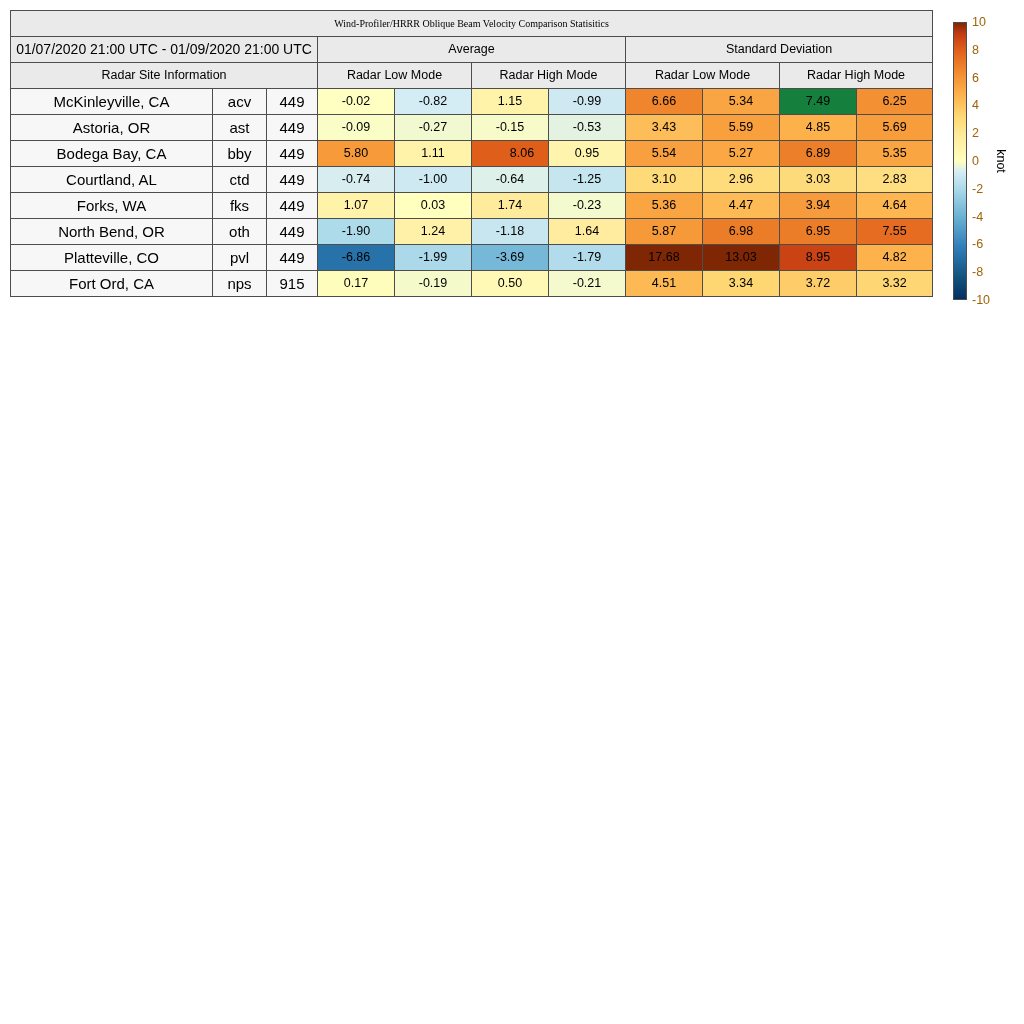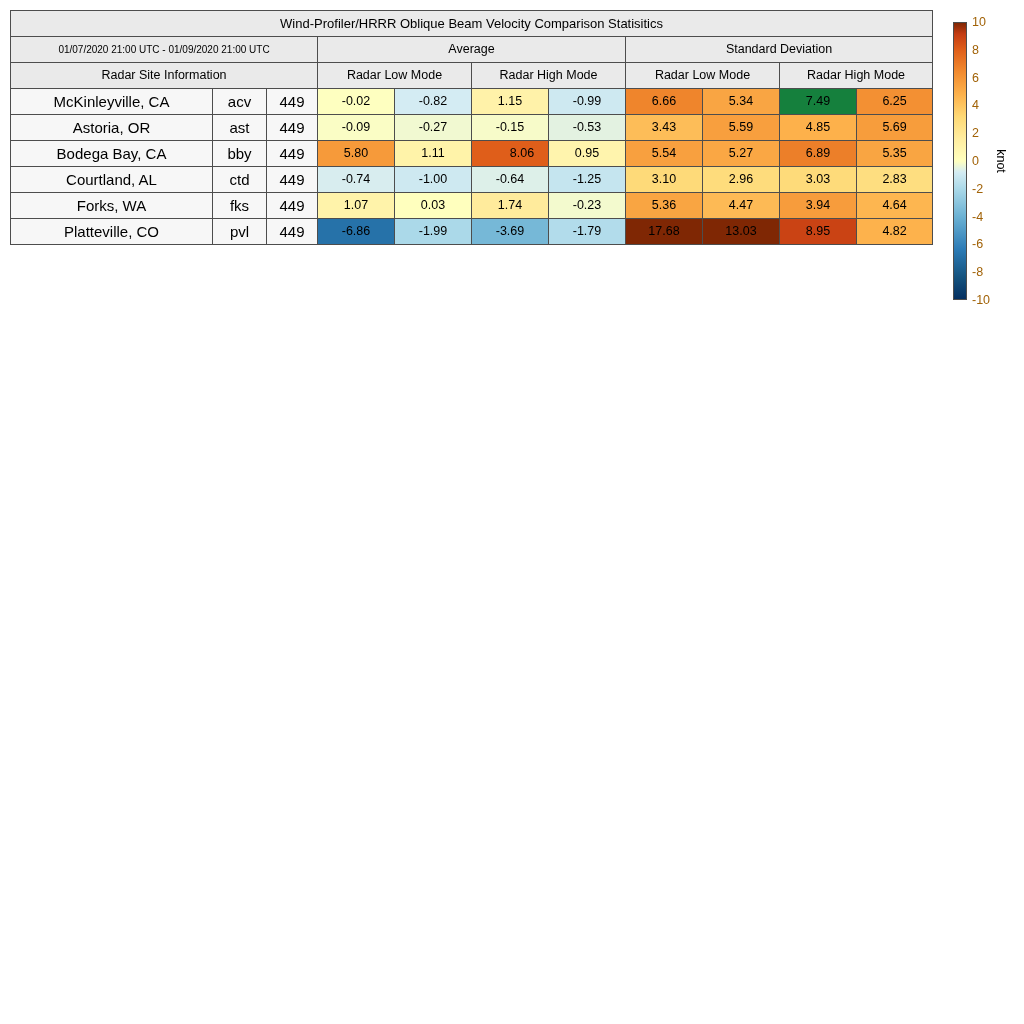--- a/index.html
+++ b/index.html
@@ -49,25 +49,26 @@
     white-space: nowrap;
     overflow: hidden;
   }
 
   
   .hdr {
     background: #eaeaea;
   }
   .title-cell {
     background: #eaeaea;
-    font-size: 13px;
+    font-size: 10px;
+    font-family: Liberation Serif, serif;
   }
   .daterange {
     background: #eaeaea;
-    font-size: 10px;
+    font-size: 14px;
   }
 
   
   .site {
     background: #f7f7f7;
     font-size: 15px;
   }
 
   .datacell {
     font-size: 12.5px;
@@ -208,31 +209,57 @@
             <td class="datacell" style="background: rgb(255, 243, 170);">1.07</td>
             <td class="datacell" style="background: rgb(255, 255, 190);">0.03</td>
             <td class="datacell" style="background: rgb(255, 235, 156);">1.74</td>
             <td class="datacell" style="background: rgb(243, 250, 206);">-0.23</td>
             <td class="datacell" style="background: rgb(249, 165, 66);">5.36</td>
             <td class="datacell" style="background: rgb(253, 186, 85);">4.47</td>
             <td class="datacell" style="background: rgb(247, 156, 60);">3.94</td>
             <td class="datacell" style="background: rgb(253, 182, 80);">4.64</td>
           </tr>
           <tr>
+            <td class="site">North Bend, OR</td>
+            <td class="site">oth</td>
+            <td class="site">449</td>
+            <td class="datacell" style="background: rgb(174, 219, 234);">-1.90</td>
+            <td class="datacell" style="background: rgb(255, 241, 167);">1.24</td>
+            <td class="datacell" style="background: rgb(200, 230, 240);">-1.18</td>
+            <td class="datacell" style="background: rgb(255, 236, 159);">1.64</td>
+            <td class="datacell" style="background: rgb(246, 153, 57);">5.87</td>
+            <td class="datacell" style="background: rgb(235, 124, 40);">6.98</td>
+            <td class="datacell" style="background: rgb(236, 125, 40);">6.95</td>
+            <td class="datacell" style="background: rgb(229, 108, 32);">7.55</td>
+          </tr>
+          <tr>
             <td class="site">Platteville, CO</td>
             <td class="site">pvl</td>
             <td class="site">449</td>
             <td class="datacell" style="background: rgb(38, 114, 169);">-6.86</td>
             <td class="datacell" style="background: rgb(171, 217, 233);">-1.99</td>
             <td class="datacell" style="background: rgb(118, 184, 215);">-3.69</td>
             <td class="datacell" style="background: rgb(178, 220, 235);">-1.79</td>
             <td class="datacell" style="background: rgb(127, 39, 4);">17.68</td>
             <td class="datacell" style="background: rgb(127, 39, 4);">13.03</td>
             <td class="datacell" style="background: rgb(202, 67, 20);">8.95</td>
             <td class="datacell" style="background: rgb(253, 178, 76);">4.82</td>
+          </tr>
+          <tr>
+            <td class="site">Fort Ord, CA</td>
+            <td class="site">nps</td>
+            <td class="site">915</td>
+            <td class="datacell" style="background: rgb(255, 253, 188);">0.17</td>
+            <td class="datacell" style="background: rgb(245, 250, 203);">-0.19</td>
+            <td class="datacell" style="background: rgb(255, 249, 181);">0.50</td>
+            <td class="datacell" style="background: rgb(244, 250, 205);">-0.21</td>
+            <td class="datacell" style="background: rgb(253, 185, 84);">4.51</td>
+            <td class="datacell" style="background: rgb(254, 214, 114);">3.34</td>
+            <td class="datacell" style="background: rgb(254, 204, 104);">3.72</td>
+            <td class="datacell" style="background: rgb(254, 214, 115);">3.32</td>
           </tr>
         </tbody>
     </table>
   </div>
 
   <div id="colorbar-group">
     <div id="colorbar-bar" style="background: linear-gradient(rgb(127, 39, 4) 0%, rgb(196, 60, 18) 4%, rgb(224, 96, 26) 10%, rgb(242, 140, 48) 18%, rgb(253, 178, 76) 26%, rgb(254, 217, 118) 34%, rgb(255, 237, 160) 42%, rgb(255, 255, 191) 50%, rgb(213, 236, 243) 54%, rgb(171, 217, 233) 60%, rgb(108, 178, 212) 70%, rgb(44, 123, 182) 82%, rgb(20, 83, 127) 92%, rgb(5, 48, 97) 100%);"></div>
     <div id="colorbar-ticks">
         <div class="cb-tick" style="top: 0px;">10</div>
         <div class="cb-tick" style="top: 27.8px;">8</div>

